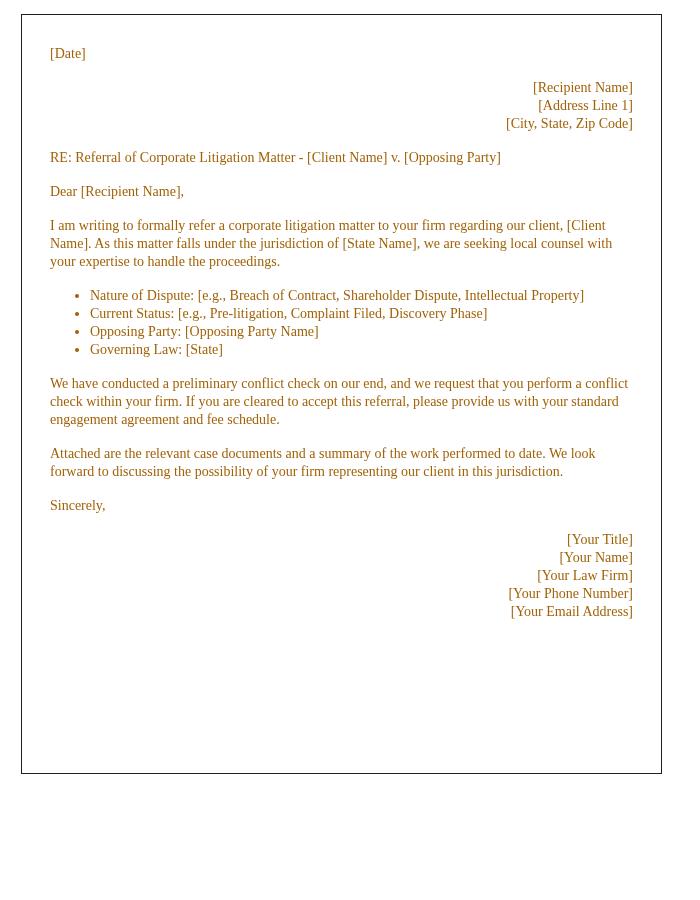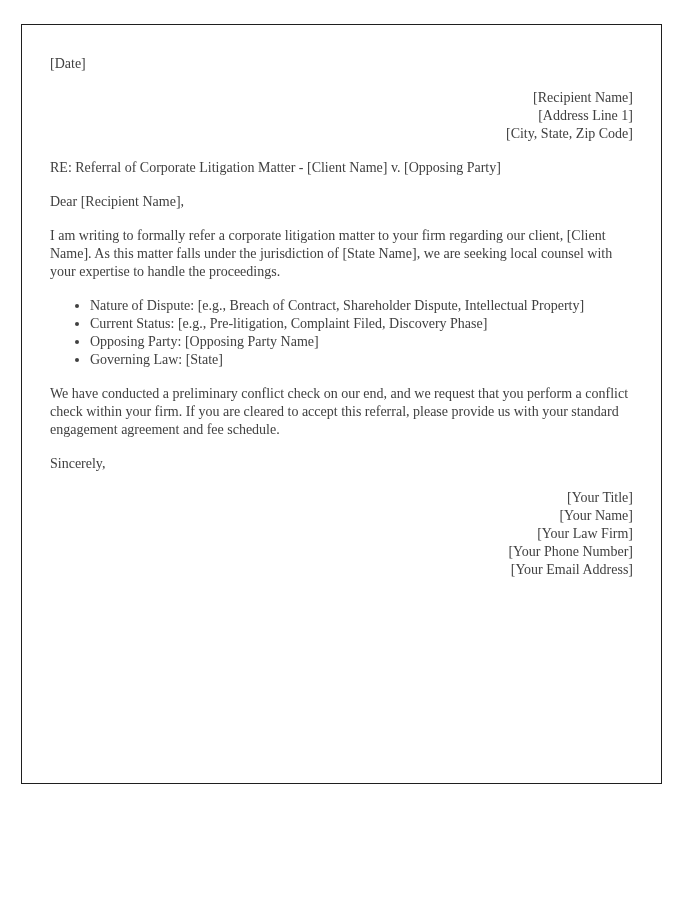--- a/index.html
+++ b/index.html
@@ -11,27 +11,27 @@
   }
   .canvas {
     position: relative;
     width: 700px;
     height: 900px;
     background: #ffffff;
   }
   .page {
     position: absolute;
     left: 21px;
-    top: 24px;
+    top: 14px;
     width: 641px;
     height: 760px;
     border: 1px solid #1f1f1f;
     background: #ffffff;
     padding: 14px 28px;
-    color: #404040;
+    color: #a16207;
     font-size: 14px;
     line-height: 18px;
     overflow: hidden;
   }
   .page p,
   .page .block {
     margin: 16px 0;
   }
   .line { display: block; text-align: right; }
   .bold { font-weight: normal; }
@@ -80,20 +80,21 @@
         <span>[Opposing Party Name]</span>
       </li>
       <li>
         <span class="bold">Governing Law:</span>
         <span>[State]</span>
       </li>
     </ul>
 
     <p>We have conducted a preliminary conflict check on our end, and we request that you perform a conflict check within your firm. If you are cleared to accept this referral, please provide us with your standard engagement agreement and fee schedule.</p>
 
+    <p>Attached are the relevant case documents and a summary of the work performed to date. We look forward to discussing the possibility of your firm representing our client in this jurisdiction.</p>
 
     <p>Sincerely,</p>
 
     <div class="block">
       <span class="line">[Your Title]</span>
       <span class="line">[Your Name]</span>
       <span class="line">[Your Law Firm]</span>
       <span class="line">[Your Phone Number]</span>
       <span class="line">[Your Email Address]</span>
     </div>

